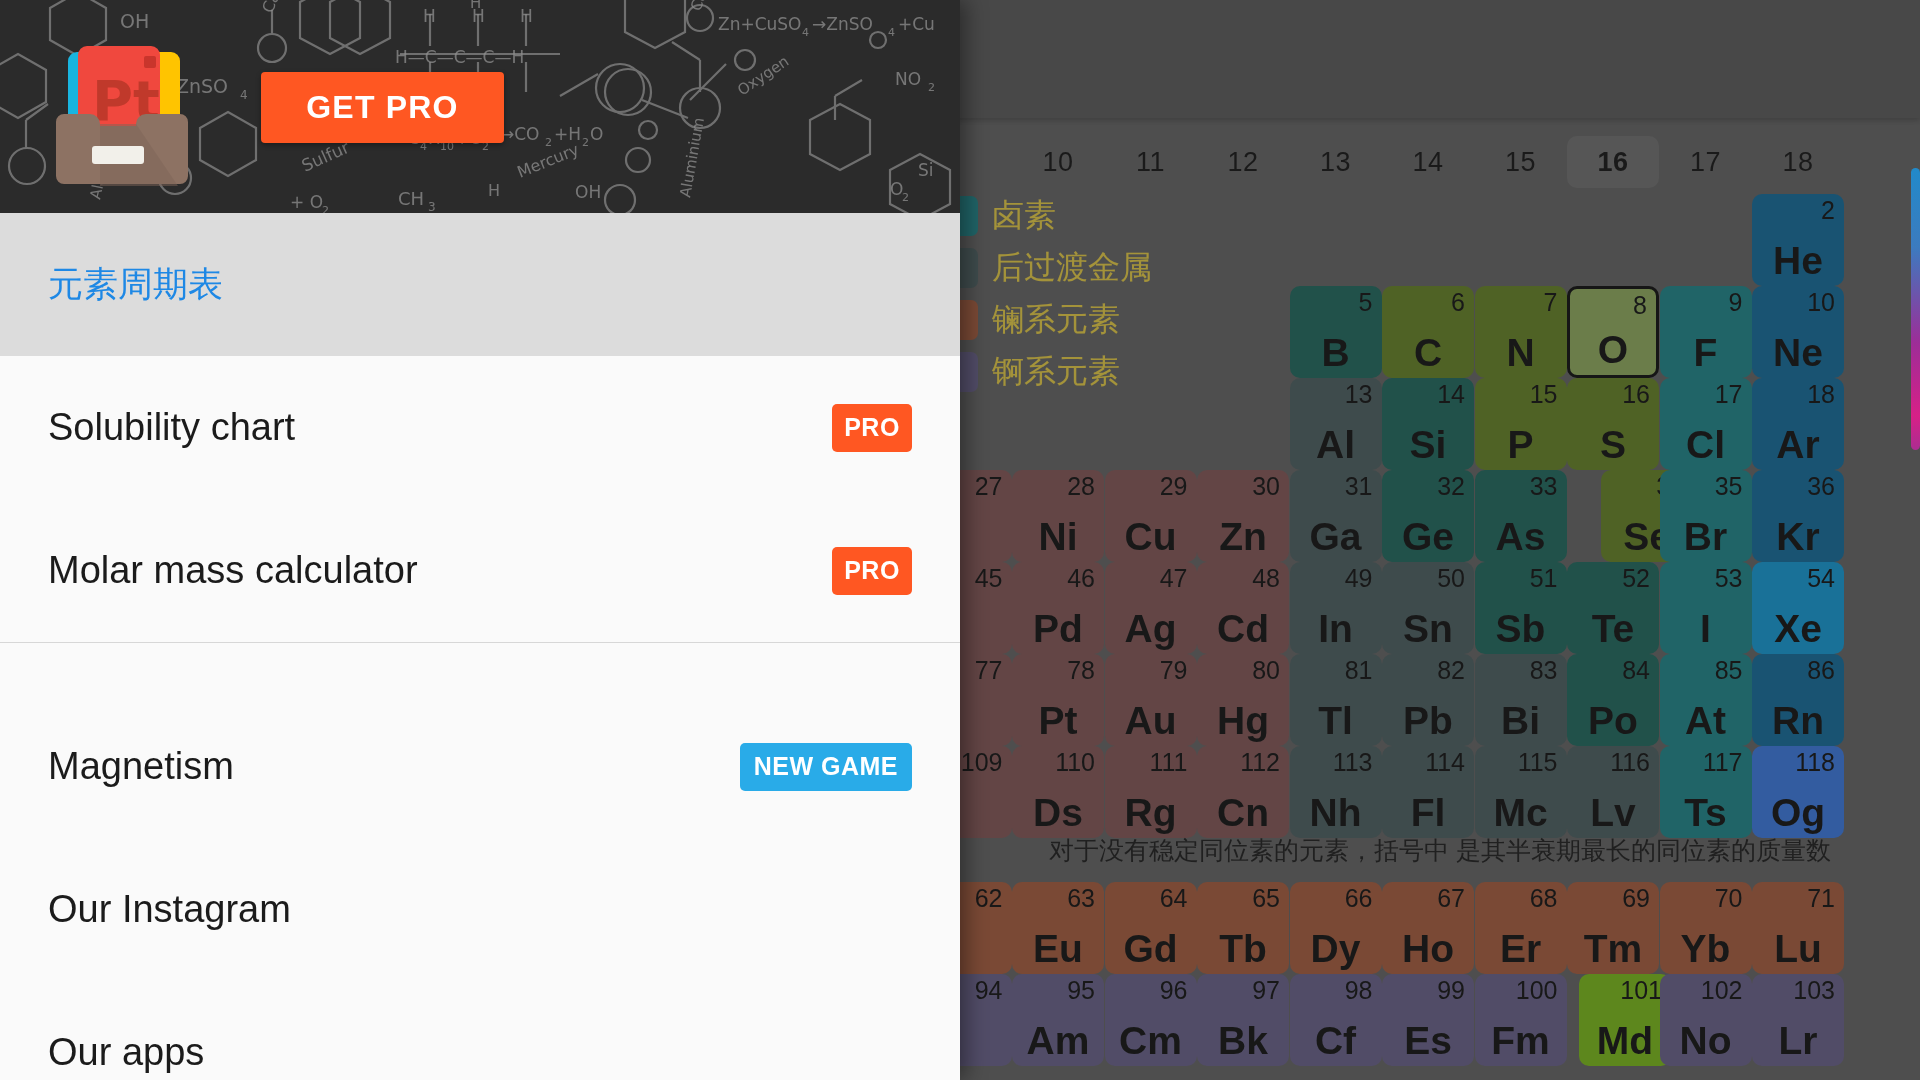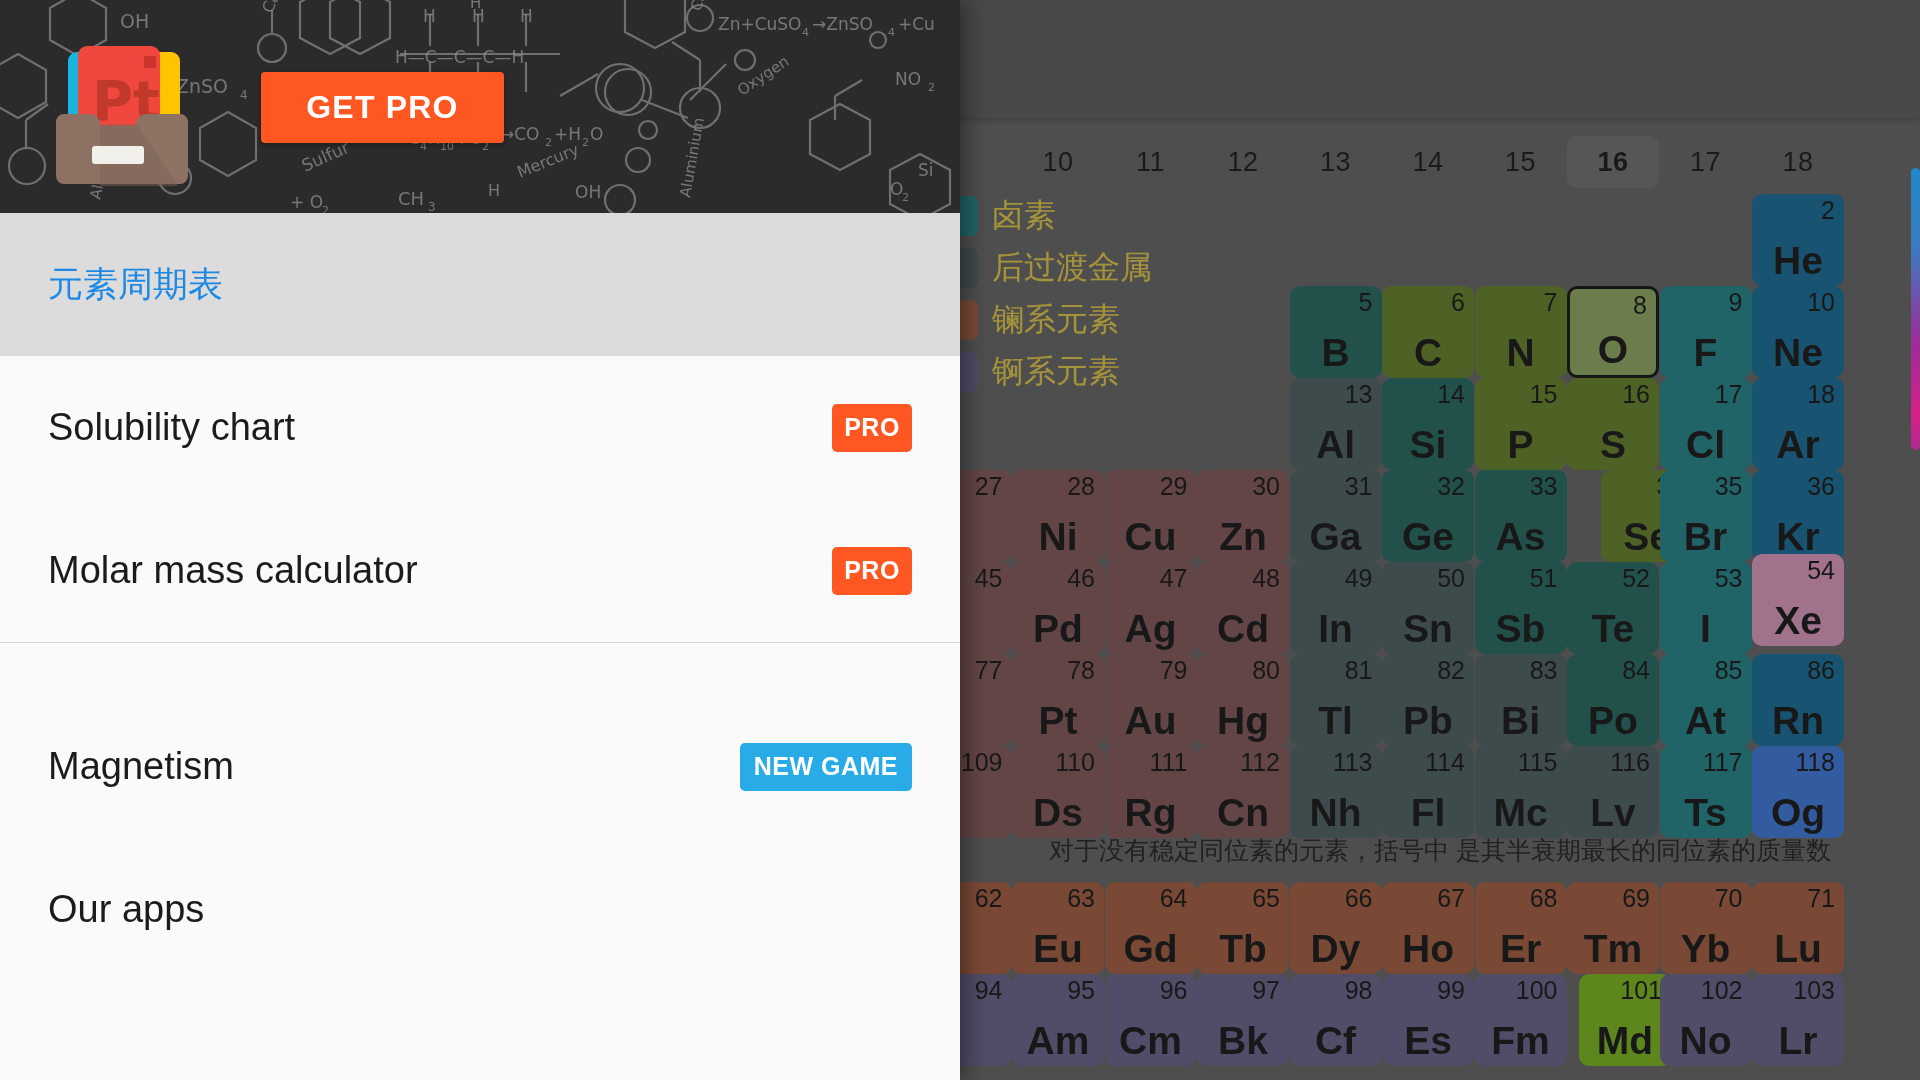--- a/index.html
+++ b/index.html
@@ -293,21 +293,21 @@
             <div class="sym">Sb</div>
           </div>
           <div class="cell" style="left: 1567px; top: 368px; background: rgb(28, 110, 99);">
             <div class="num">52</div>
             <div class="sym">Te</div>
           </div>
           <div class="cell" style="left: 1659.5px; top: 368px; background: rgb(26, 144, 148);">
             <div class="num">53</div>
             <div class="sym">I</div>
           </div>
-          <div class="cell" style="left: 1752px; top: 360px; background: #f9a8d4;">
+          <div class="cell" style="left: 1752px; top: 368px; background: #0ea5e9;">
             <div class="num">54</div>
             <div class="sym">Xe</div>
           </div>
           <div class="cell" style="left: 919.5px; top: 460px; background: rgb(141, 91, 91);">
             <div class="num">77</div>
             <div class="sym"></div>
           </div>
           <div class="cell" style="left: 1012px; top: 460px; background: rgb(141, 91, 91);">
             <div class="num">78</div>
             <div class="sym">Pt</div>
@@ -585,17 +585,20 @@
           <span class="mi-label">Molar mass calculator</span>
           <span class="badge pro">PRO</span>
         </div>
         <div class="divider"></div>
         <div class="spacer-gap"></div>
         <div class="menu-item">
           <span class="mi-label">Magnetism</span>
           <span class="badge newgame">NEW GAME</span>
         </div>
         <div class="menu-item">
+          <span class="mi-label">Our Instagram</span>
+        </div>
+        <div class="menu-item">
           <span class="mi-label">Our apps</span>
         </div>
       </div>
   </div>
 </div>
 
 </body></html>

